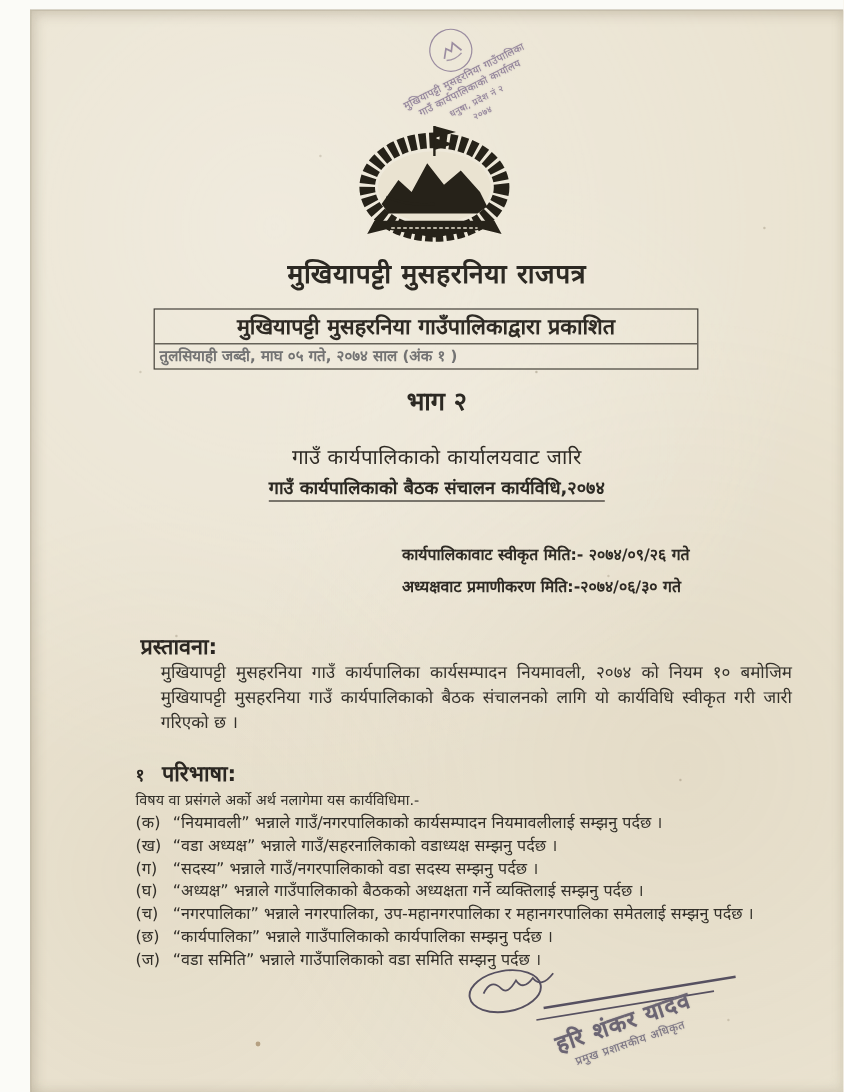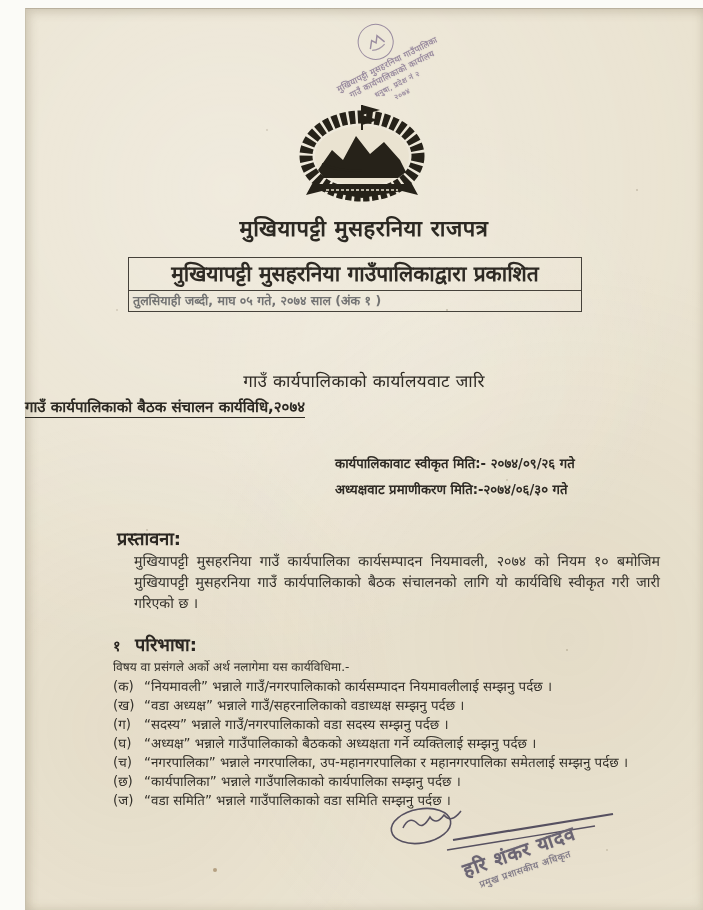--- a/index.html
+++ b/index.html
@@ -41,27 +41,27 @@
   .stamp-line.small{font-size:7.5px;}
 
   
   .emblem{position:absolute;left:296px;top:100px;}
 
   
   .center-line{position:absolute;left:25px;right:0;text-align:center;}
   .gz-title{top:212px;font-size:22px;font-weight:bold;color:#2c2923;letter-spacing:.5px;}
 
   .pub-box{position:absolute;left:128px;top:257px;width:452px;border:1.5px solid #45413a;}
-  .pub-heading{font-size:21px;font-weight:bold;color:#2e2a24;text-align:center;
+  .pub-heading{font-size:18px;font-weight:bold;color:#2e2a24;text-align:center;
     padding:1px 6px 3px 6px;border-bottom:1.5px solid #45413a;}
   .pub-sub{font-size:12.5px;font-weight:bold;color:#737373;text-align:left;padding:1px 4px 2px 4px;}
 
   .part-heading{top:320px;font-size:21px;font-weight:bold;color:#2c2923;}
   .issued-line{top:369px;font-size:17px;color:#2e2a24;letter-spacing:.3px;}
-  .proc-title-wrap{position:absolute;left:25px;right:0;top:396px;}
+  .proc-title-wrap{position:absolute;left:25px;right:0;top:396px;text-align:center;}
   .proc-title{display:inline-block;font-size:15px;font-weight:bold;color:#2c2923;
     border-bottom:1.6px solid #2c2923;padding-bottom:1px;}
 
   .dates-block{position:absolute;left:335px;top:451px;font-size:13.2px;font-weight:bold;
     color:#2e2a24;line-height:26px;white-space:nowrap;}
 
   .preamble{position:absolute;left:117px;top:526px;width:543px;}
   .sec-heading{font-size:18px;font-weight:bold;color:#2b2722;}
   .preamble p{margin:1px 0 0 17px;font-size:14.2px;line-height:21px;color:#33302a;text-align:justify;}
 
@@ -112,20 +112,21 @@
     <path d="M30,90 L102,90" stroke="#eae3d1" stroke-width="1.4" stroke-dasharray="3 2"></path>
   </svg>
 
   <div class="center-line gz-title">मुखियापट्टी मुसहरनिया राजपत्र</div>
 
   <div class="pub-box">
     <div class="pub-heading">मुखियापट्टी मुसहरनिया गाउँपालिकाद्वारा प्रकाशित</div>
     <div class="pub-sub">तुलसियाही जब्दी, माघ ०५ गते, २०७४ साल (अंक १ )</div>
   </div>
 
+  <div class="center-line part-heading">भाग २</div>
 
   <div class="center-line issued-line">गाउँ कार्यपालिकाको कार्यालयवाट जारि</div>
 
   <div class="proc-title-wrap">
     <span class="proc-title">गाउँ कार्यपालिकाको बैठक संचालन कार्यविधि,२०७४</span>
   </div>
 
   <div class="dates-block">
     <div>कार्यपालिकावाट स्वीकृत मिति:- २०७४/०९/२६ गते</div>
     <div>अध्यक्षवाट प्रमाणीकरण मिति:-२०७४/०६/३० गते</div>

